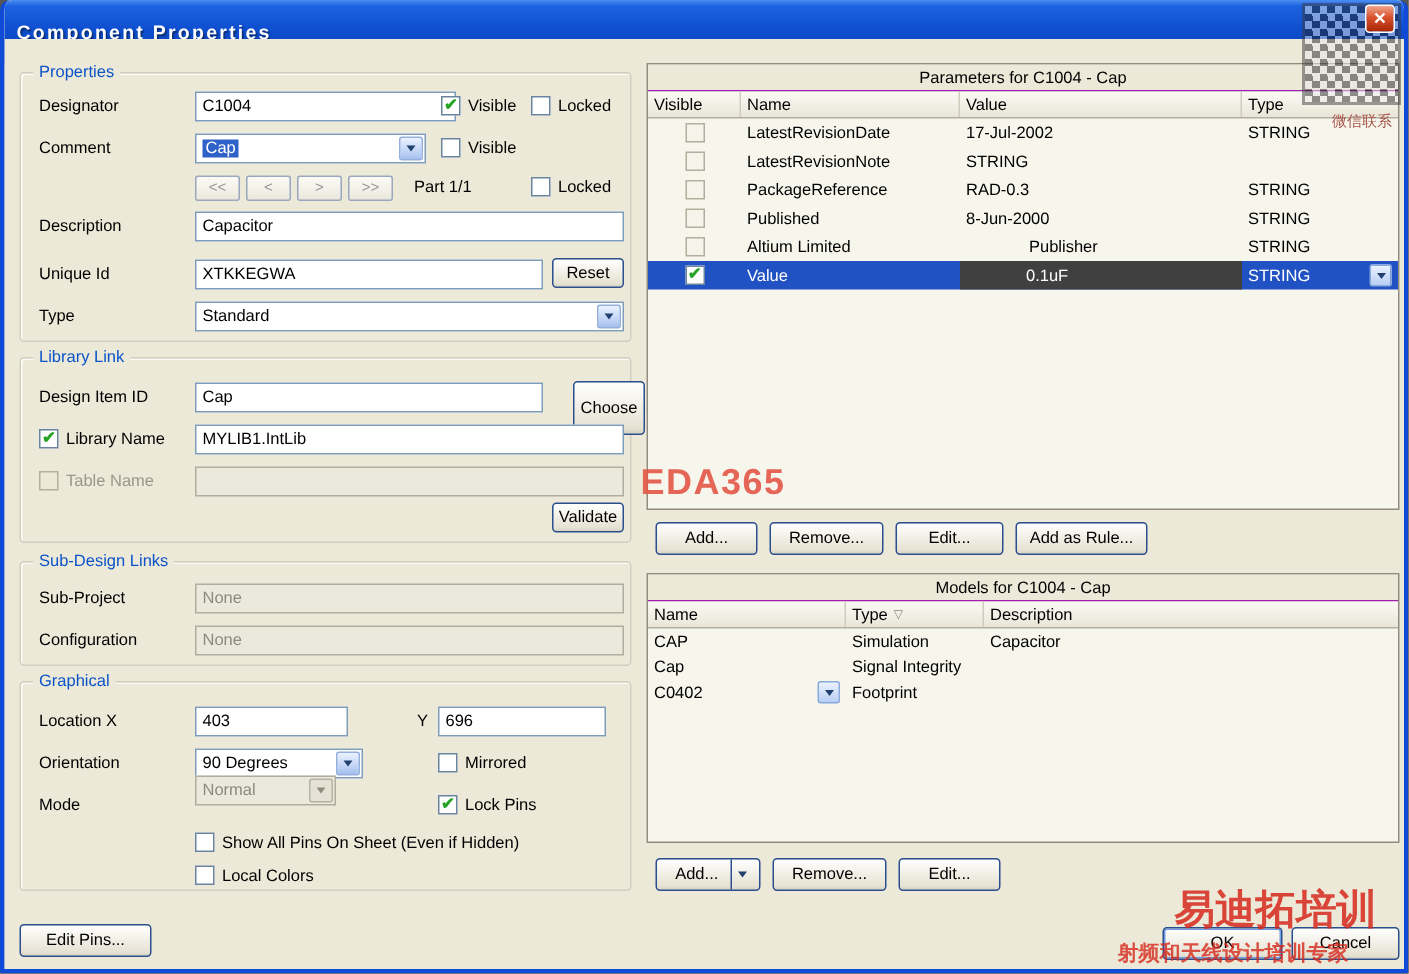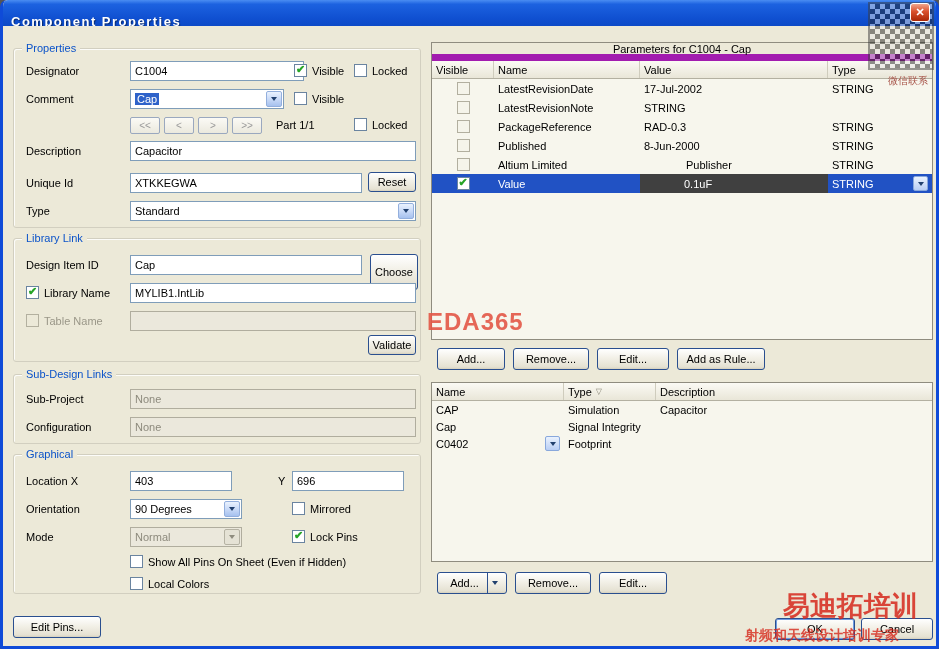--- a/index.html
+++ b/index.html
@@ -32,21 +32,21 @@
   .cb.flat{background:#f5f4ea;border:1px solid #b2af9f;}
 
   .btn{position:absolute;height:22px;border:1px solid #2a4f8f;border-radius:3px;background:linear-gradient(180deg,#ffffff,#f2f0e7 45%,#e5e1d2 90%,#d6d0bd);font-size:11px;color:#000;display:flex;align-items:center;justify-content:center;white-space:nowrap;}
   .btn.default{box-shadow:inset 0 0 0 1px #6f9be0;}
   .btn.nav{border-color:#9aa8bf;background:linear-gradient(180deg,#fbfaf5,#ebe9de);color:#9a9a9a;height:17px;font-size:10px;border-radius:2px;}
   .btn.split{padding:0;}
   .btn.split .split-label{padding:0 8px;}
   .btn.split .split-arrow{width:15px;height:100%;border-left:1px solid #2a4f8f;display:flex;align-items:center;justify-content:center;}
 
   .panel{position:absolute;border:1px solid #8f8c7f;background:#f7f6ed;overflow:hidden;}
-  .panel-title{height:18px;background:#ece9d8;border-bottom:7px solid #a21caf;font-size:11px;display:flex;align-items:center;justify-content:center;color:#000;}
+  .panel-title{height:18px;background:#ece9d8;border-bottom:1px solid #a21caf;font-size:11px;display:flex;align-items:center;justify-content:center;color:#000;}
   .thead{display:flex;height:18px;border-bottom:1px solid #b3b0a1;background:linear-gradient(180deg,#fbfaf4,#e9e6d8);}
   .th{font-size:11px;padding:0 4px;border-right:1px solid #cfccbd;color:#000;display:flex;align-items:center;gap:4px;white-space:nowrap;overflow:hidden;}
   .sort-glyph{font-size:8px;color:#8a8778;}
   .tr{display:flex;height:19px;align-items:stretch;}
   .td{font-size:11px;padding:0 4px;white-space:nowrap;overflow:hidden;display:flex;align-items:center;color:#000;}
   .cbc{justify-content:center;}
   .tr.selected{background:#2152c4;}
   .tr.selected .td{color:#fff;}
   .tr.selected .value-cell{background:#404040;padding-left:44px;}
   .tr.selected .cb{background:#fff;}
@@ -121,21 +121,21 @@
             <span class="tri"></span>
           </span>
       </div>
     </div>
 
     <div class="group" style="left:10px;top:212px;width:408px;height:124px">
       <span class="group-caption">Library Link</span>
 
       <span class="lbl" style="left:12px;top:16px">Design Item ID</span>
       <div class="inp" style="left:116px;top:16px;width:232px">Cap</div>
-      <div class="btn" style="left:356px;top:15px;width:48px;height:36px">Choose</div>
+      <div class="btn" style="left:368px;top:15px;width:48px;height:36px">Choose</div>
 
       <div class="cbrow" style="left:12px;top:47px">
         <span class="cb checked"></span>
         <span>Library Name</span>
       </div>
       <div class="inp" style="left:116px;top:44px;width:286px">MYLIB1.IntLib</div>
 
       <div class="cbrow disabled" style="left:12px;top:75px">
         <span class="cb disabled"></span>
         <span>Table Name</span>
@@ -169,21 +169,21 @@
         <span class="combo-btn">
             <span class="tri"></span>
           </span>
       </div>
       <div class="cbrow" style="left:278px;top:47px">
         <span class="cb"></span>
         <span>Mirrored</span>
       </div>
 
       <span class="lbl" style="left:12px;top:72px">Mode</span>
-      <div class="inp combo disabled" style="left:116px;top:72px;width:112px">
+      <div class="inp combo disabled" style="left:116px;top:62px;width:94px">
         <span>Normal</span>
         <span class="combo-btn">
             <span class="tri"></span>
           </span>
       </div>
       <div class="cbrow" style="left:278px;top:75px">
         <span class="cb checked"></span>
         <span>Lock Pins</span>
       </div>
 
@@ -261,20 +261,21 @@
         </div>
       </div>
     </div>
 
     <div class="btn" style="left:434px;top:322px;width:68px">Add...</div>
     <div class="btn" style="left:510px;top:322px;width:76px">Remove...</div>
     <div class="btn" style="left:594px;top:322px;width:72px">Edit...</div>
     <div class="btn" style="left:674px;top:322px;width:88px">Add as Rule...</div>
 
     <div class="panel" style="left:428px;top:356px;width:502px;height:180px">
+      <div class="panel-title">Models for C1004 - Cap</div>
       <div class="thead">
         <div class="th" style="width:132px">Name</div>
         <div class="th" style="width:92px">
           <span>Type</span>
           <span class="sort-glyph">▽</span>
         </div>
         <div class="th" style="width:276px;border-right:none">Description</div>
       </div>
 
       <div class="tr" style="height:17px">

